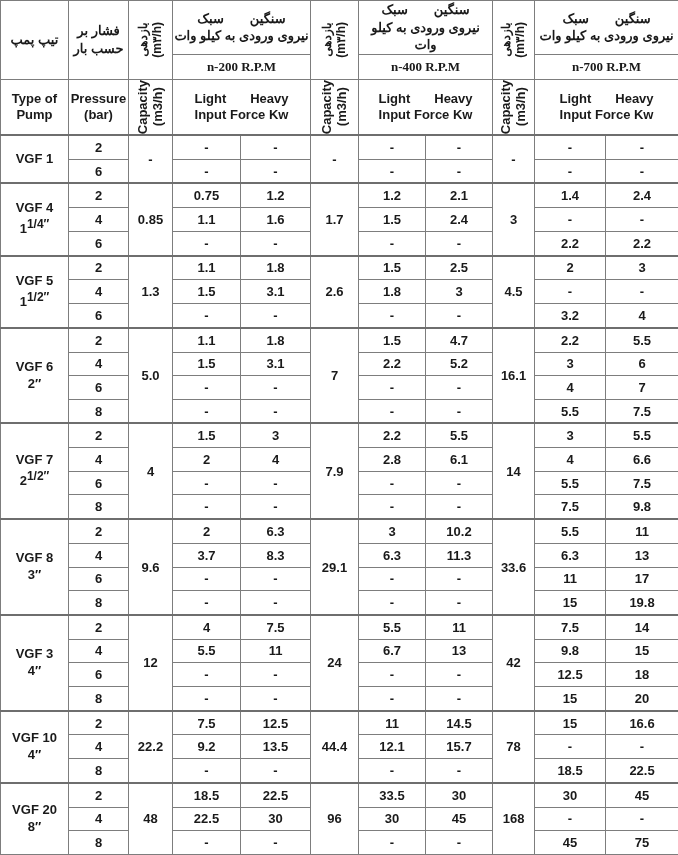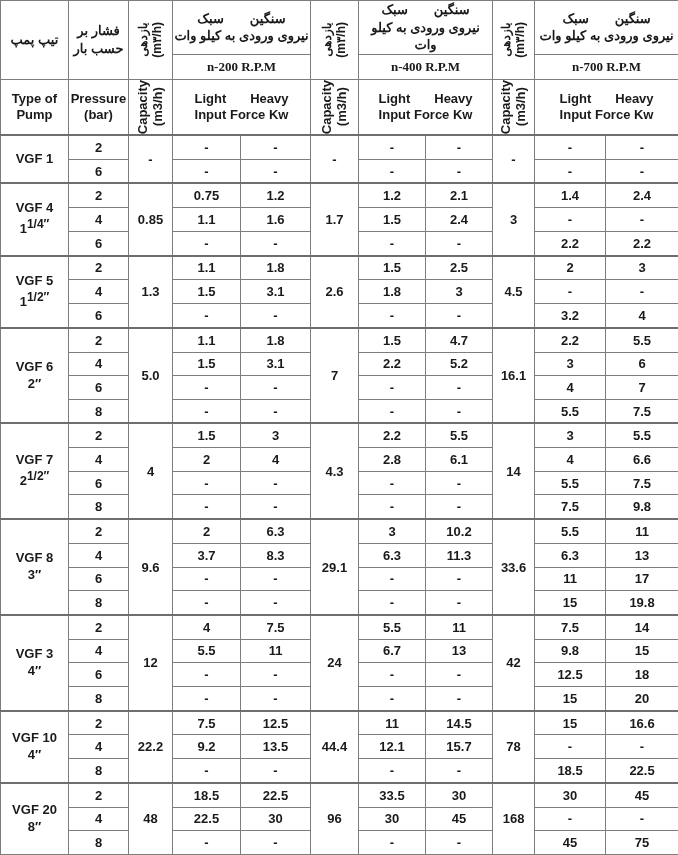--- a/index.html
+++ b/index.html
@@ -381,21 +381,21 @@
       </tr>
       <tr class="thick-top">
         <td class="pump" rowspan="4">
           <span class="model">VGF 7</span>
           <span class="size">2<sup>1/2″</sup></span>
         </td>
         <td class="press">2</td>
         <td class="cap" rowspan="4">4</td>
         <td class="val">1.5</td>
         <td class="val">3</td>
-        <td class="cap" rowspan="4">4.3</td>
+        <td class="cap" rowspan="4">7.9</td>
         <td class="val">2.2</td>
         <td class="val">5.5</td>
         <td class="cap" rowspan="4">14</td>
         <td class="val">3</td>
         <td class="val">5.5</td>
       </tr>
       <tr>
         <td class="press">4</td>
         <td class="val">2</td>
         <td class="val">4</td>

